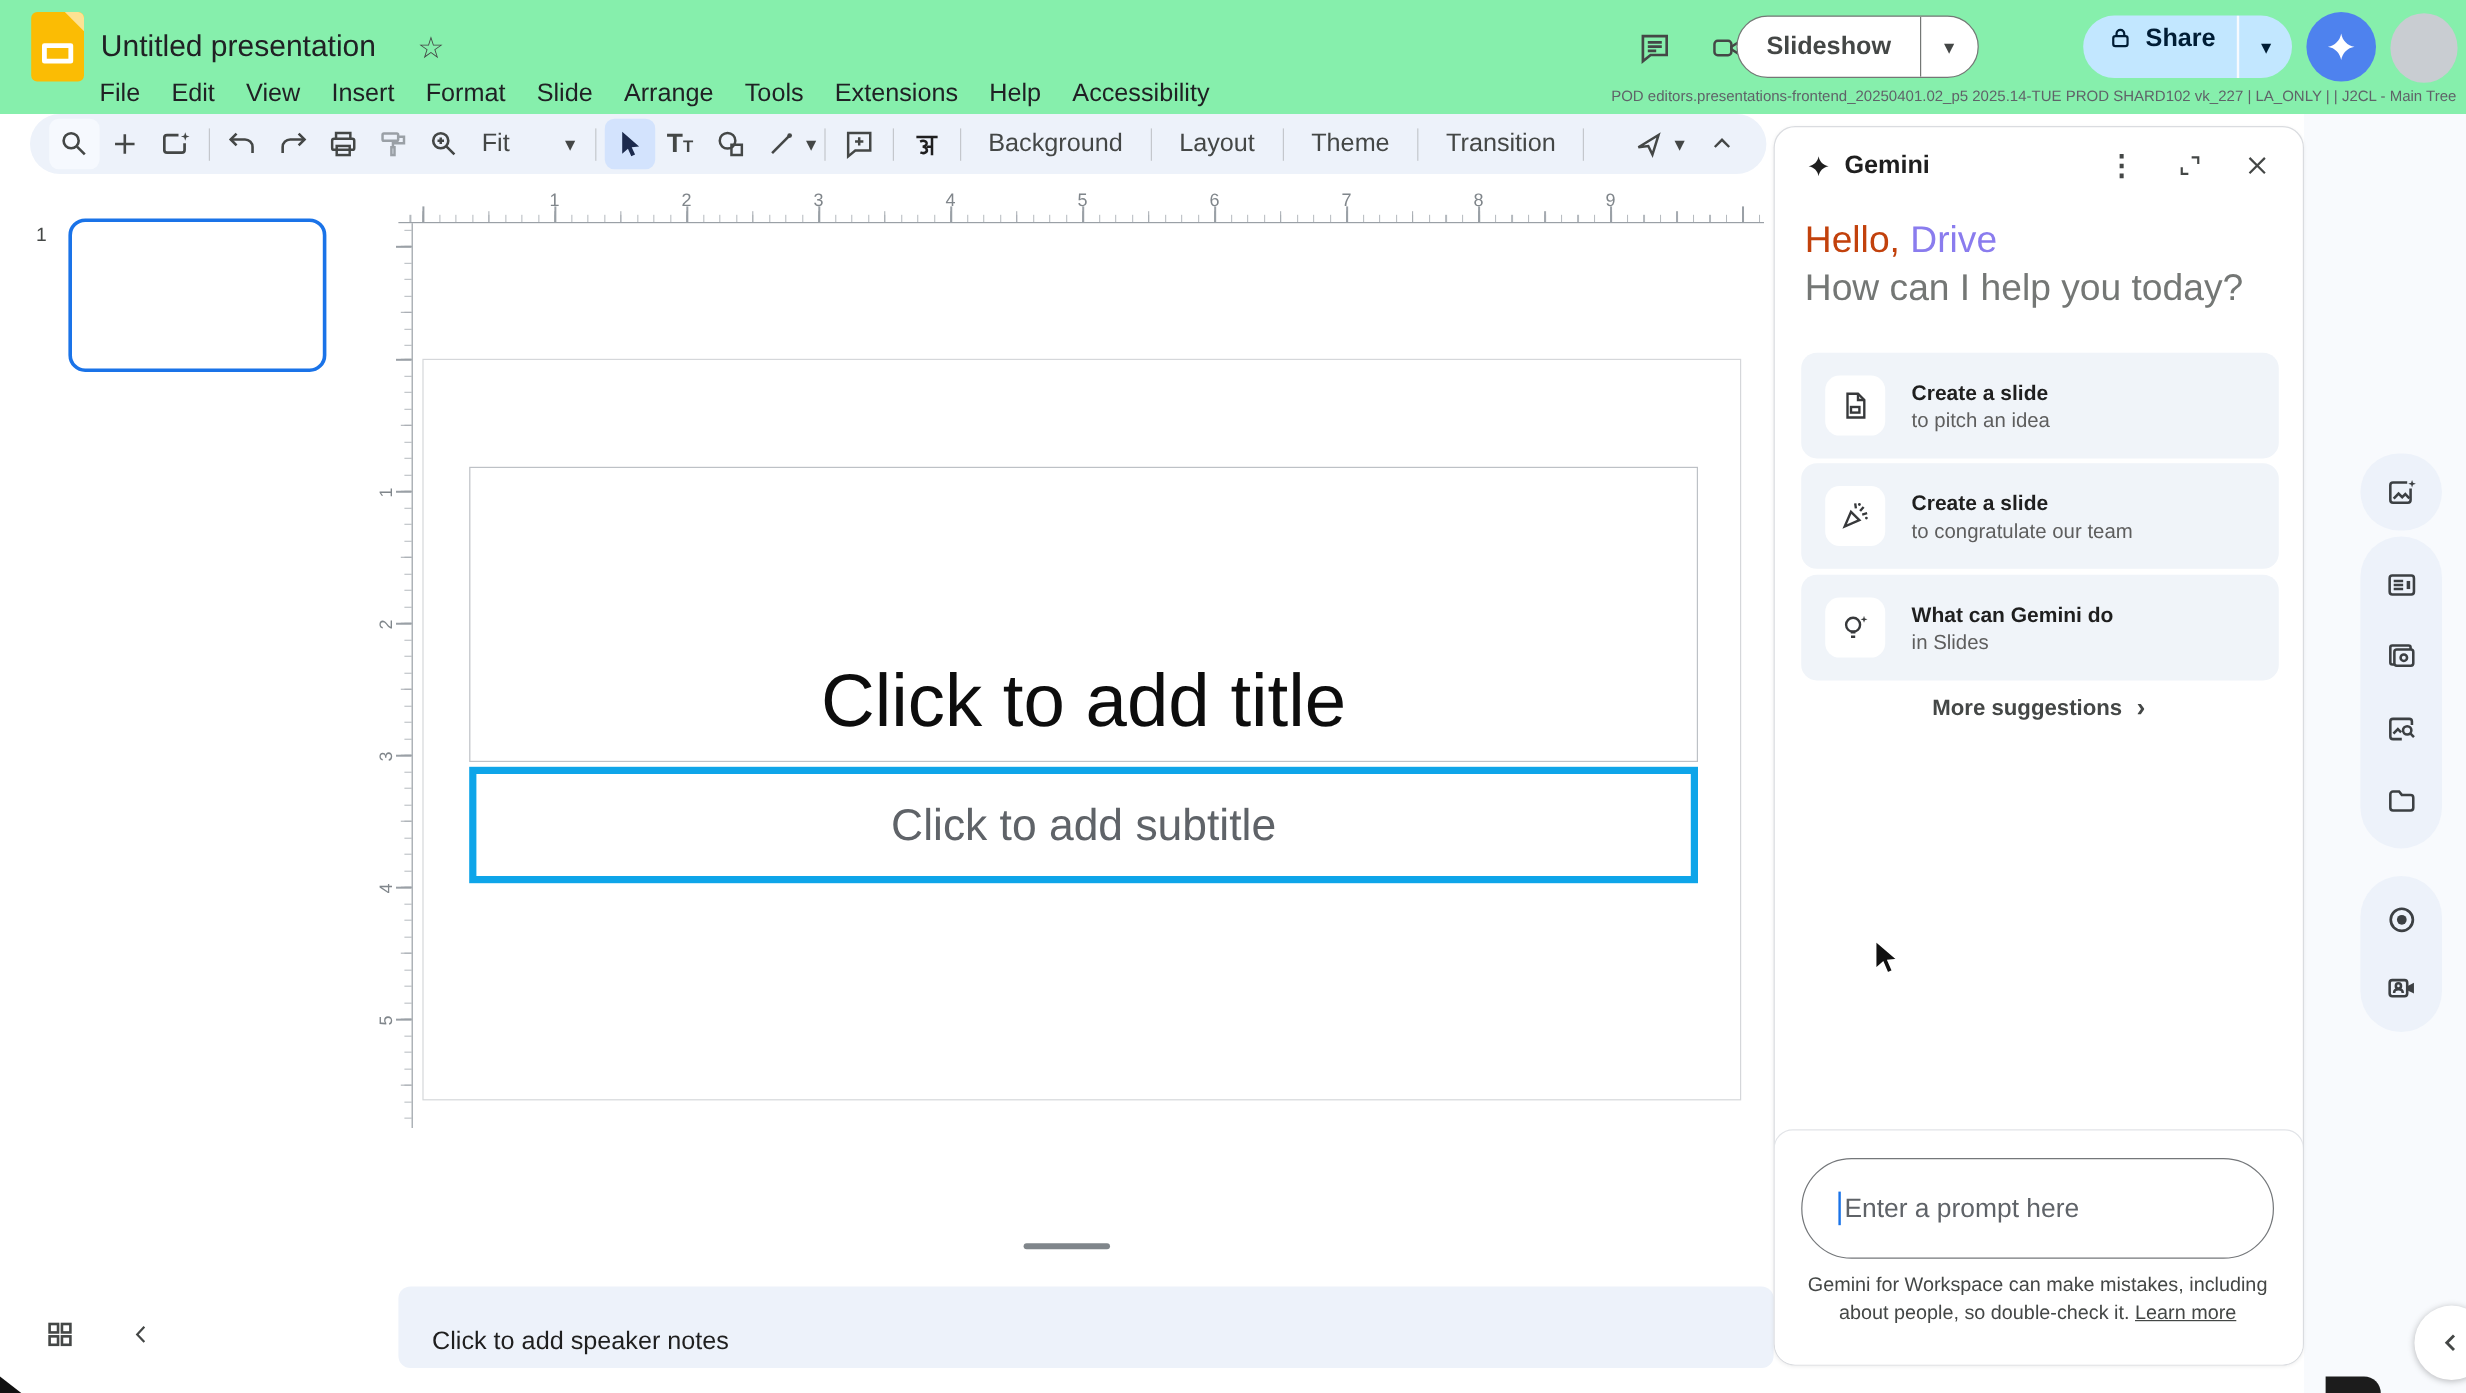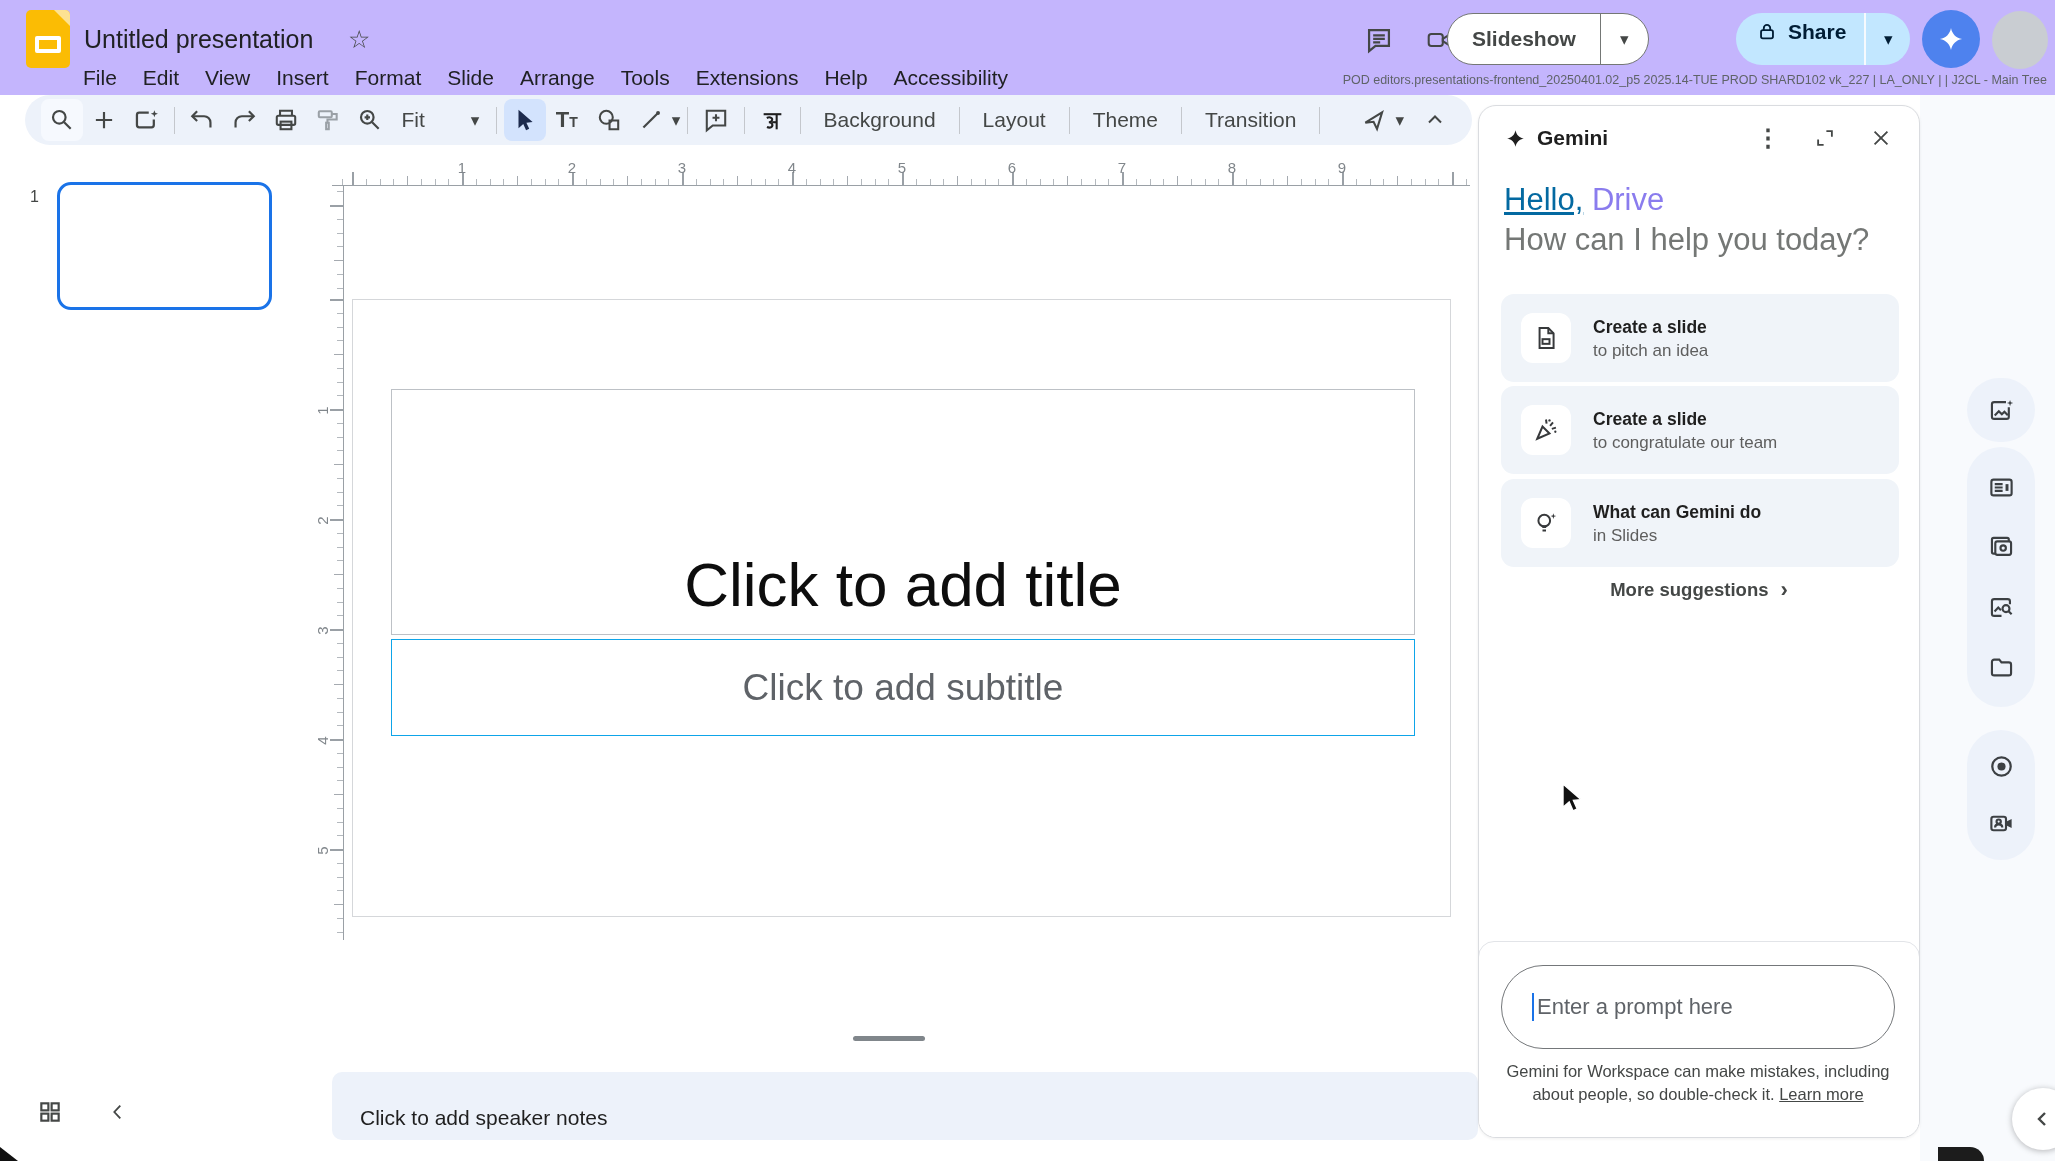--- a/index.html
+++ b/index.html
@@ -4,21 +4,21 @@
 <style>
   * { margin:0; padding:0; box-sizing:border-box; }
   html,body { width:2055px; height:1161px; }
   body { position:relative; overflow:hidden; background:#fff;
          font-family:"Liberation Sans", sans-serif; color:#202124; }
   .abs { position:absolute; }
   svg { display:block; }
   .ibtn { display:flex; align-items:center; justify-content:center; border-radius:50%; cursor:pointer; }
 
   
-  #topbar { left:0; top:0; width:2055px; height:95px; background:#c4b5fd; }
+  #topbar { left:0; top:0; width:2055px; height:95px; background:#86efac; }
   #slides-logo { left:26px; top:10px; width:44px; height:58px; background:#fbbc04; border-radius:5px; }
   #slides-logo .fold { position:absolute; right:0; top:0; width:0; height:0;
       border-top:16px solid #fde293; border-left:16px solid transparent; border-top-right-radius:5px; }
   #slides-logo .inner { position:absolute; left:9px; top:26px; width:26px; height:17px;
       border:4px solid #fff; border-radius:2px; }
   #doc-title { left:84px; top:24px; font-size:25px; line-height:30px; color:#202124; cursor:text; }
   #star-btn { left:348px; top:25px; font-size:25px; color:#444746; cursor:pointer; }
   #menu-bar { left:70px; top:60px; height:36px; display:flex; align-items:center; }
   .menu-item { font-size:21px; color:#202124; padding:3px 13px; border-radius:6px; cursor:pointer; }
 
@@ -79,21 +79,21 @@
   
   #slide-number { left:30px; top:188px; font-size:16px; color:#444746; }
   #slide-thumb { left:57px; top:182px; width:215px; height:128px; background:#fff;
       border:3px solid #1a73e8; border-radius:14px; cursor:pointer; }
 
   
   #slide-canvas { left:352px; top:299px; width:1099px; height:618px; background:#fff; border:1px solid #d5d7da; }
   #title-box { position:absolute; left:38px; top:89px; width:1024px; height:246px; border:1px solid #bdc1c6;
       display:flex; align-items:flex-end; justify-content:center; padding-bottom:14px; cursor:text; }
   #title-box span { font-size:62px; color:#0d0d0d; }
-  #subtitle-box { position:absolute; left:38px; top:339px; width:1024px; height:97px; border:1px solid #0ea5e9;
+  #subtitle-box { position:absolute; left:38px; top:339px; width:1024px; height:97px; border:6px solid #0ea5e9;
       display:flex; align-items:center; justify-content:center; cursor:text; }
   #subtitle-box span { font-size:37px; color:#5f6368; }
 
   #notes-handle { left:853px; top:1036px; width:72px; height:5px; background:#80868b; border-radius:3px; cursor:row-resize; }
   #notes-bar { left:332px; top:1072px; width:1146px; height:68px; background:#edf2fa; border-radius:10px;
       display:flex; align-items:center; padding-left:28px; cursor:text; }
   #notes-bar span { font-size:21px; color:#1f1f1f;margin-top:24px; }
 
   #grid-view-btn { left:28px; top:1090px; width:44px; height:44px; }
   #filmstrip-collapse-btn { left:96px; top:1090px; width:44px; height:44px; }
@@ -103,21 +103,21 @@
       border:1px solid #dadce0; border-radius:18px; box-shadow:0 1px 3px rgba(60,64,67,.08); overflow:hidden; }
   #gp-header { position:absolute; left:0; top:0; width:100%; height:64px; }
   #gp-spark { position:absolute; left:26px; top:22px; }
   #gp-title { position:absolute; left:58px; top:0; line-height:64px; font-size:21px; font-weight:700; color:#1f1f1f; }
   .gp-hbtn { position:absolute; top:12px; width:40px; height:40px; display:flex; align-items:center; justify-content:center; border-radius:50%; cursor:pointer; color:#444746; }
   #gp-kebab { left:269px; font-size:24px; font-weight:700; }
   #gp-expand { left:326px; }
   #gp-close { left:382px; }
 
   #gp-greeting { position:absolute; left:25px; top:74px; font-size:31px; line-height:40px; }
-  #gp-greeting .hello { color:#0369a1;text-decoration:underline; }
+  #gp-greeting .hello { color:#c2410c; }
   #gp-greeting .name { color:#8a7cee; }
   #gp-greeting .question { color:#747775; }
 
   .gp-card { position:absolute; left:22px; width:398px; height:88px; background:#f0f4f9; border-radius:13px;
       display:flex; align-items:center; cursor:pointer; }
   .gp-card .tile { width:50px; height:50px; min-width:50px; background:#fff; border-radius:12px; margin:0 22px 0 20px;
       display:flex; align-items:center; justify-content:center; }
   .gp-card .t1 { font-size:17.5px; font-weight:700; color:#1f1f1f; line-height:24px; }
   .gp-card .t2 { font-size:17px; color:#5e5e5e; line-height:23px; }
 

